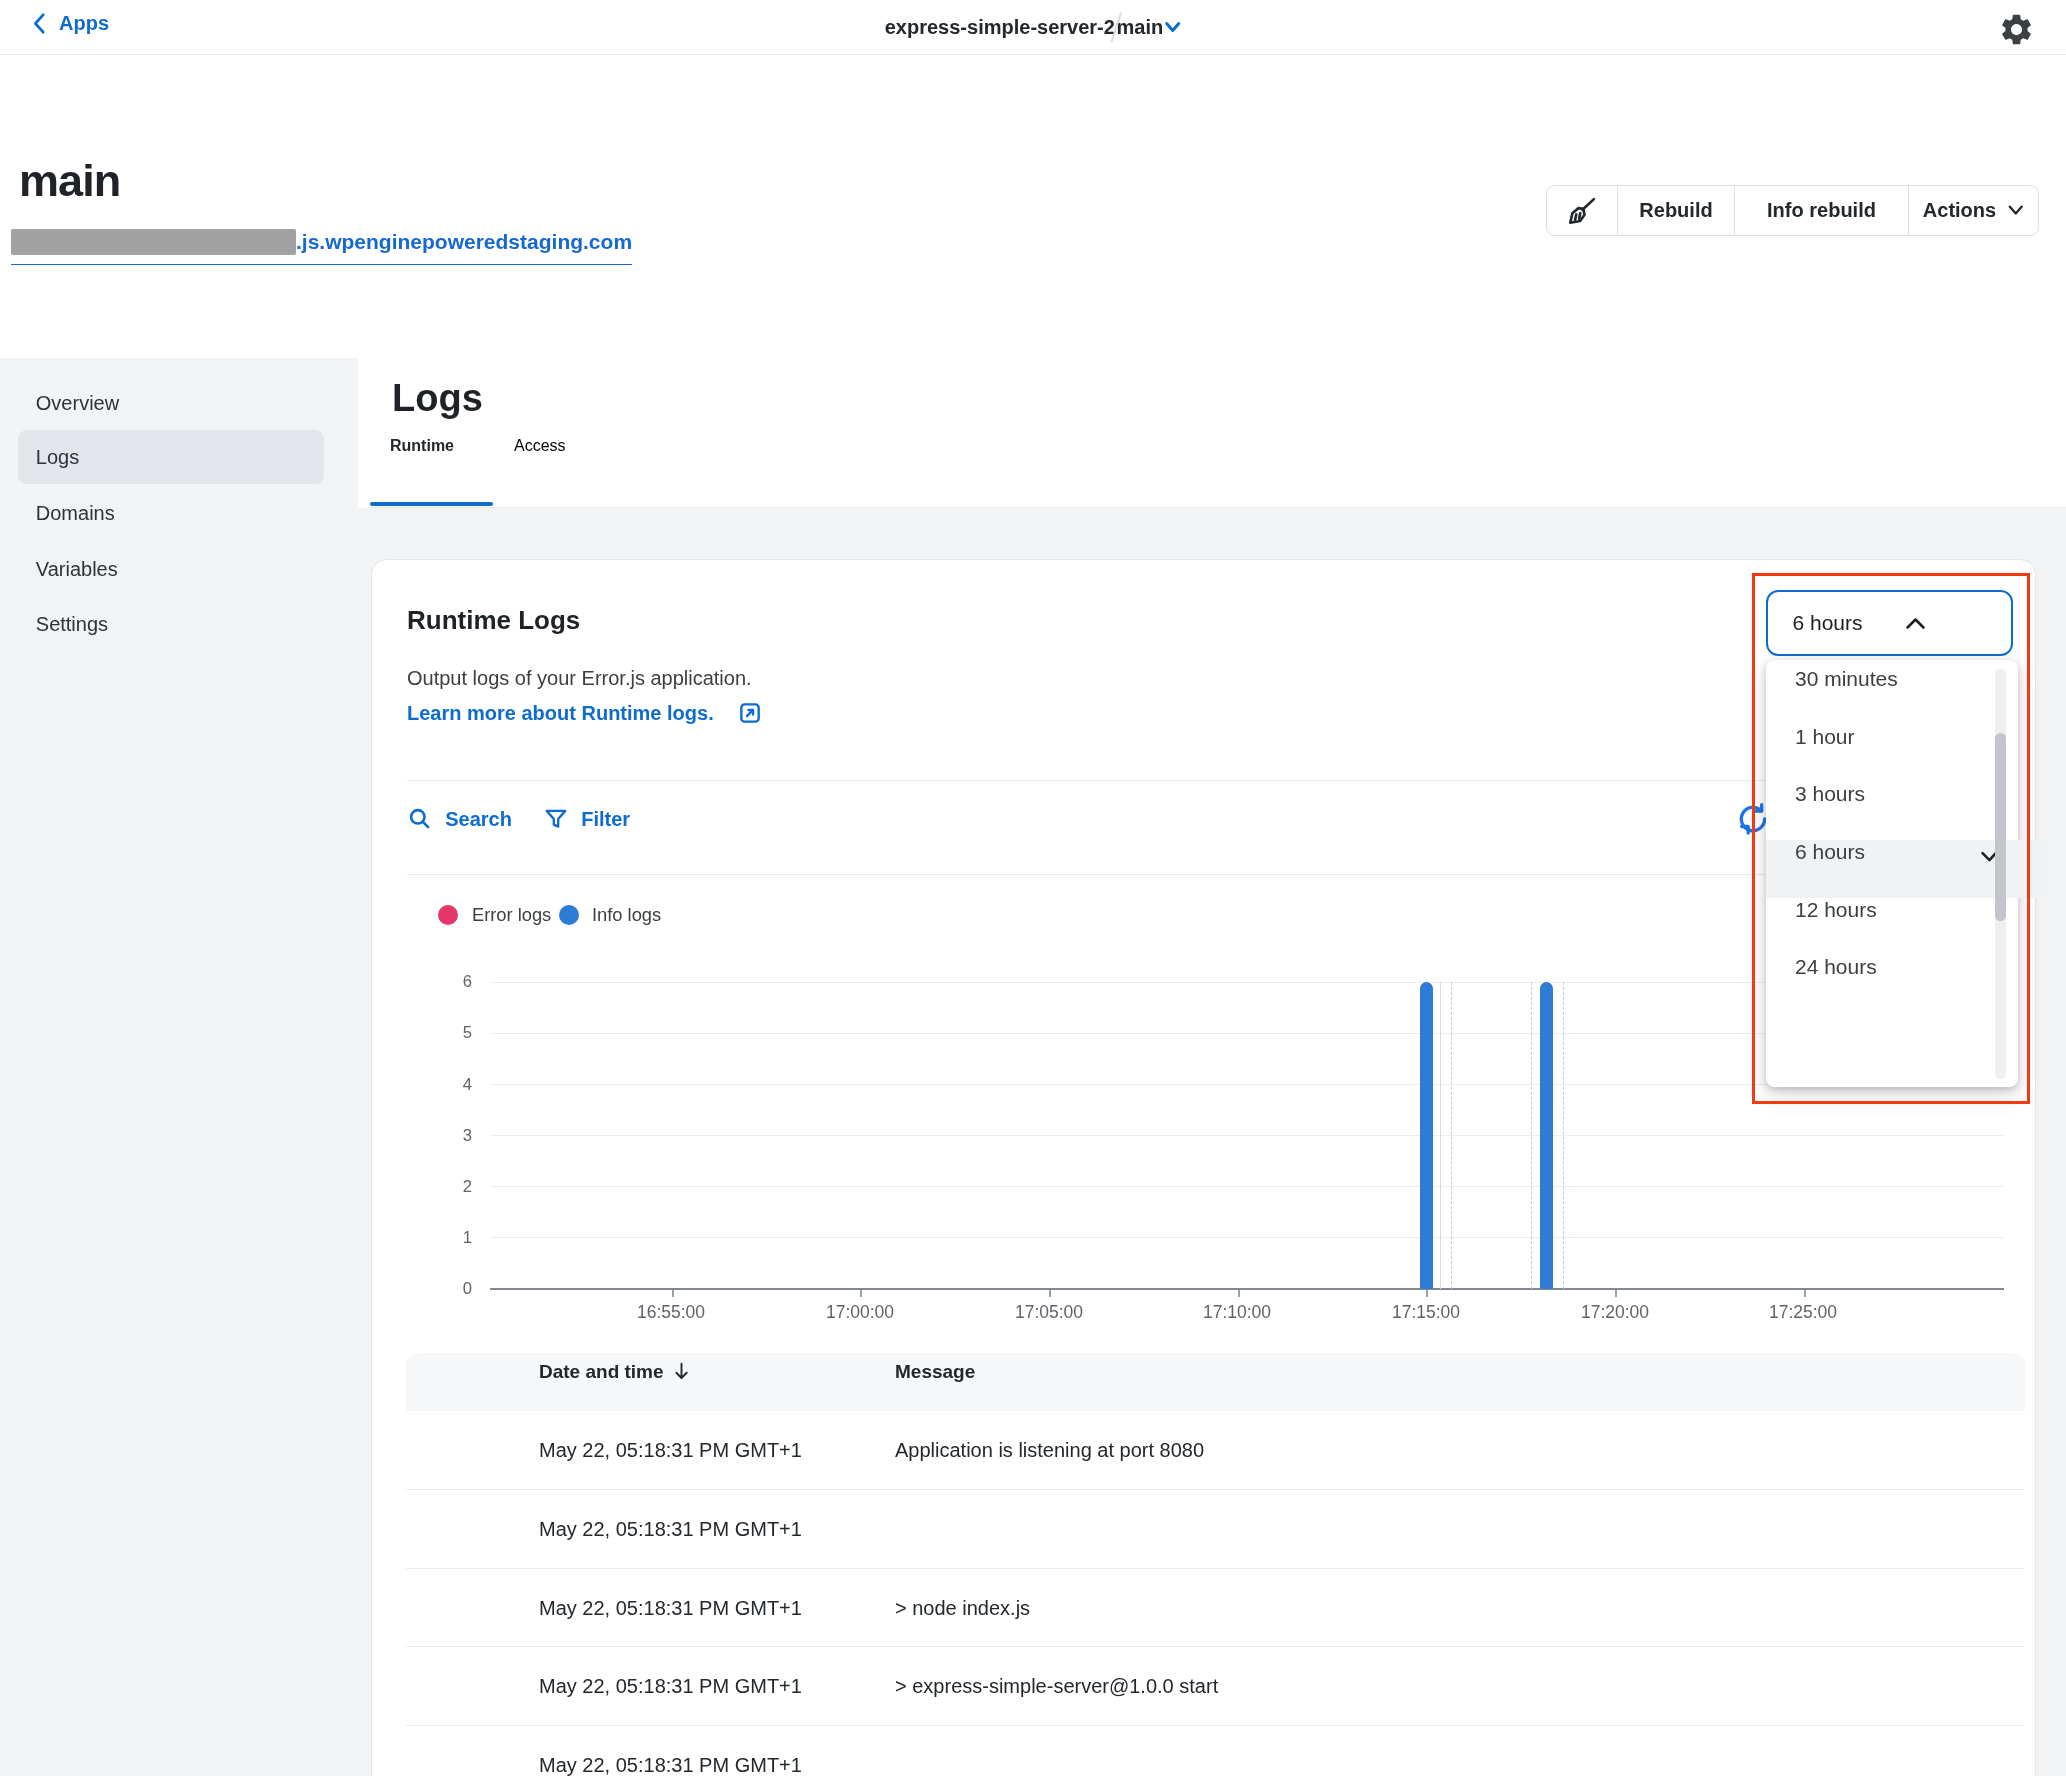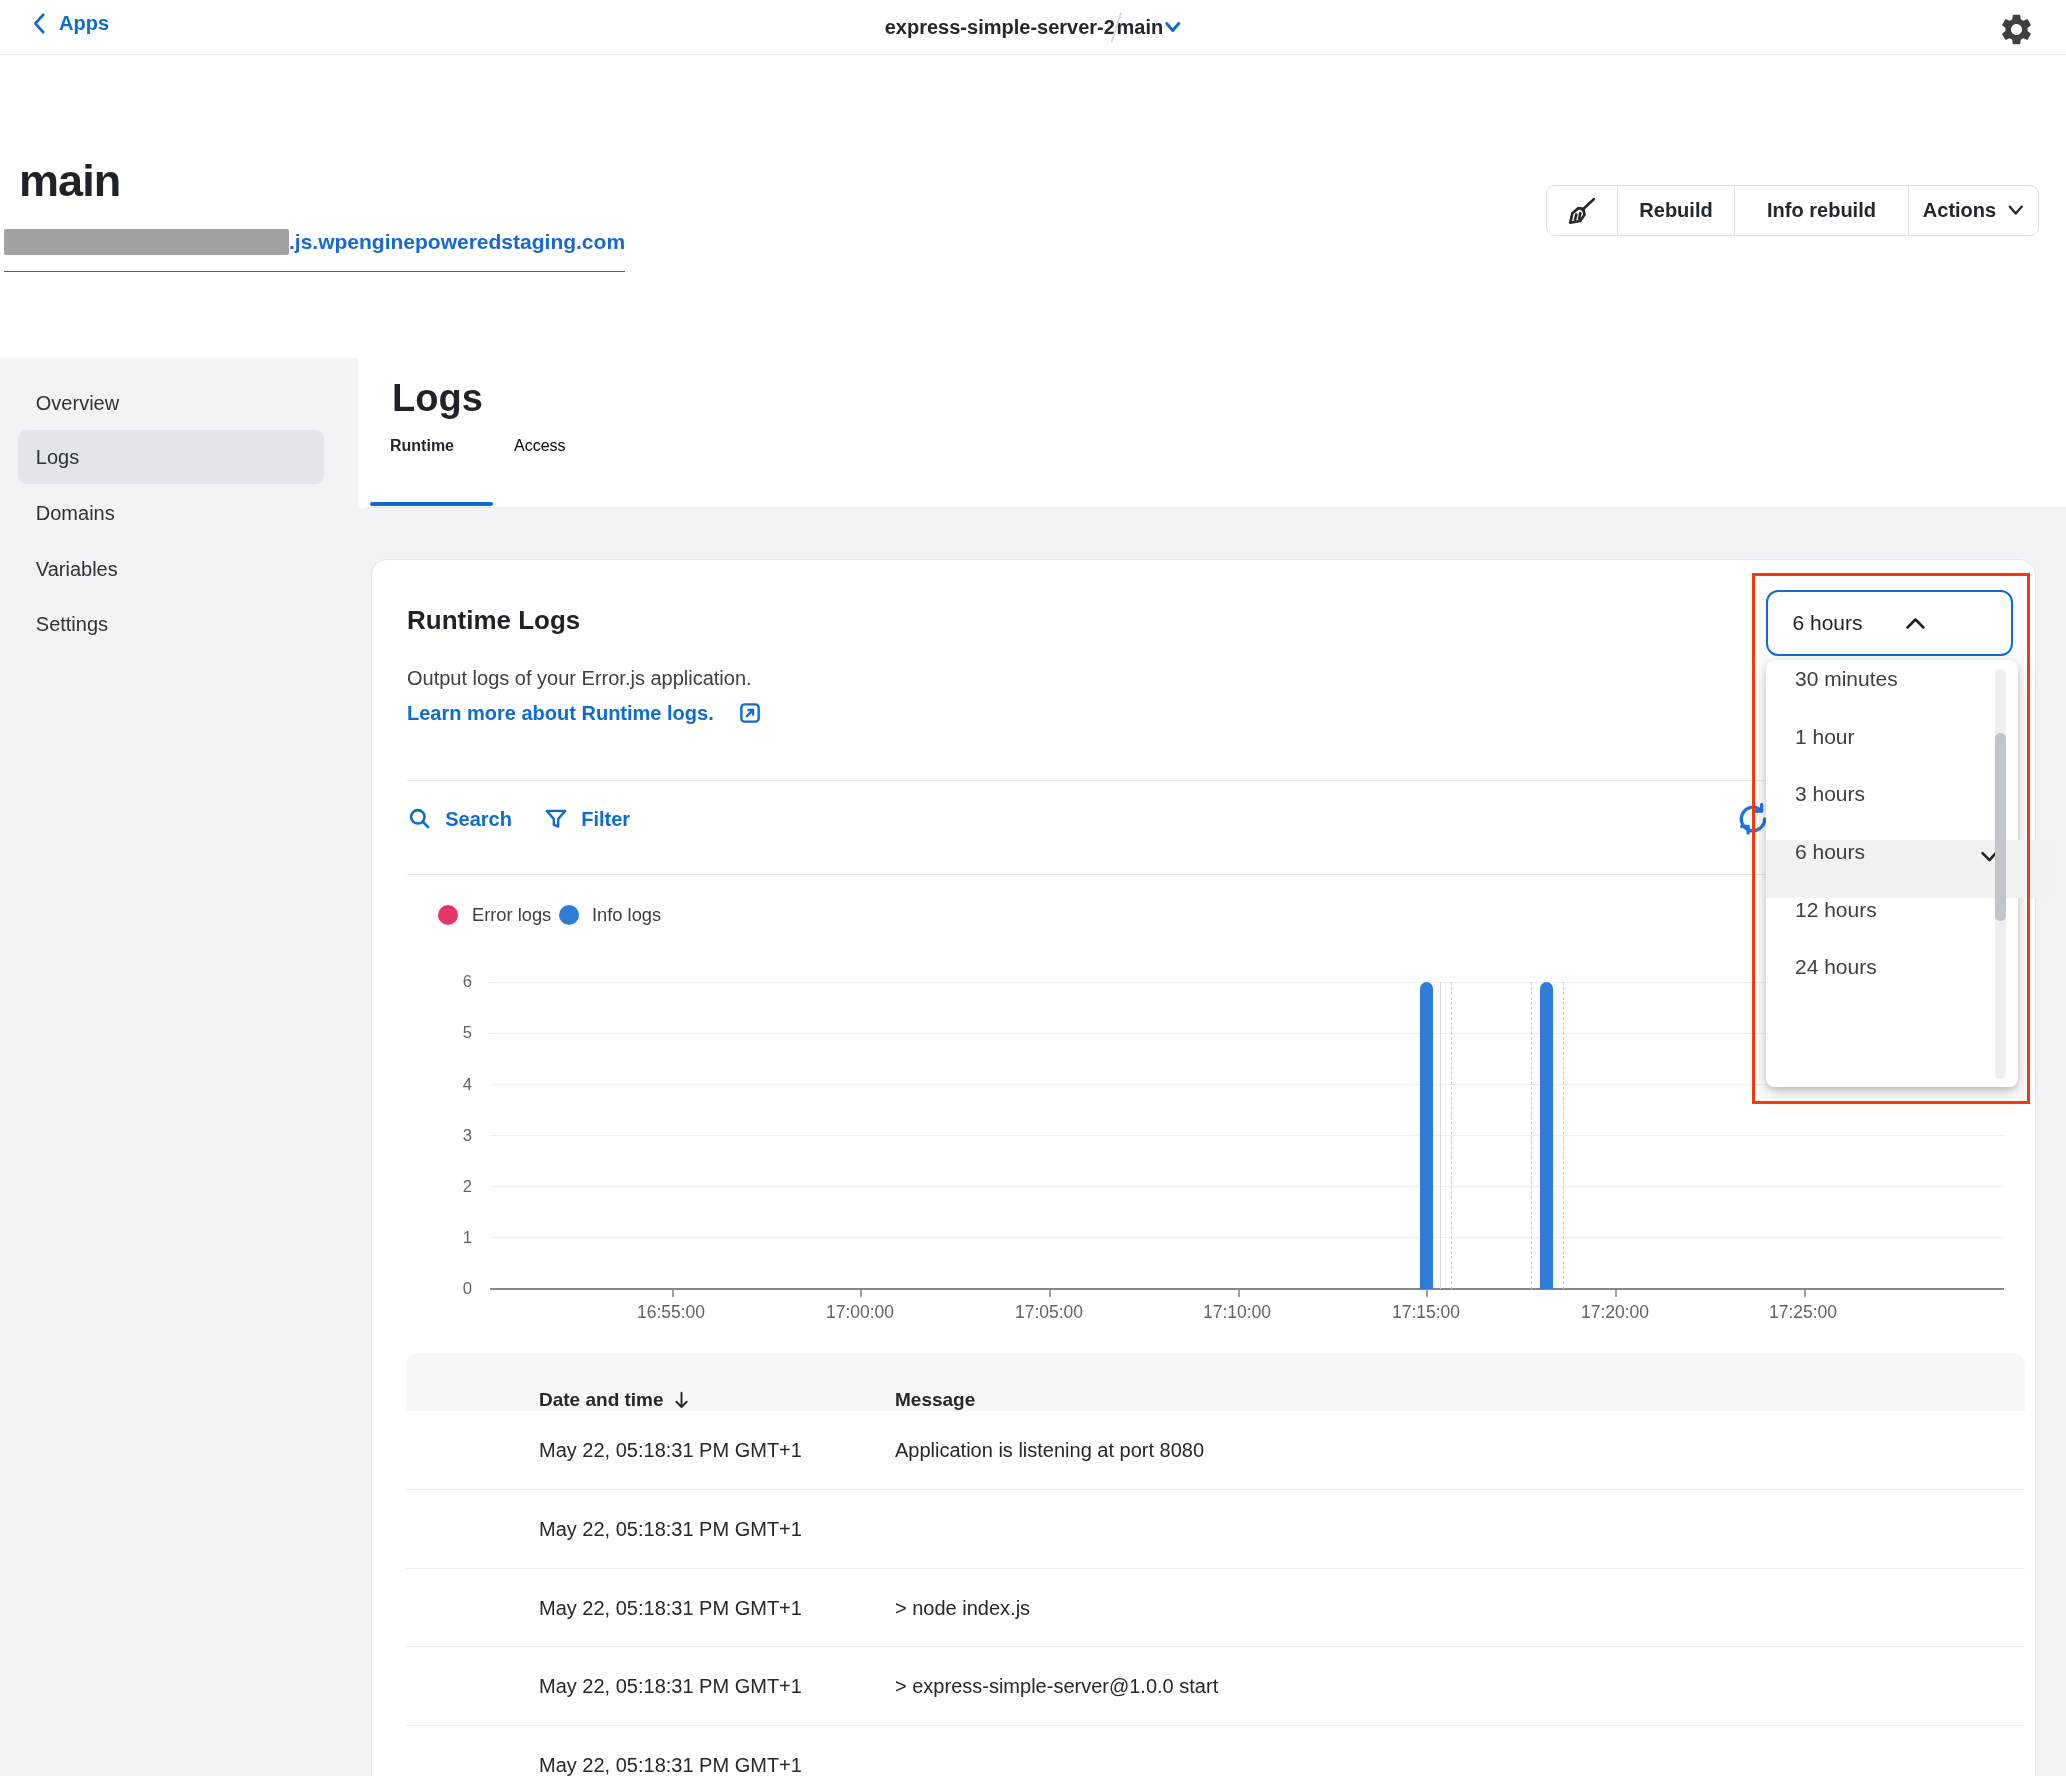--- a/index.html
+++ b/index.html
@@ -8,21 +8,21 @@
   
   .topbar{left:0;top:0;width:2067px;height:54px;background:#fff;border-bottom:0.9px solid #e8eaec;z-index:3;}
   .back{left:31px;top:12.2px;display:flex;align-items:center;gap:10.5px;font-size:20px;font-weight:700;color:#0d6ccd;cursor:pointer;}
   .crumbs{left:50%;top:0;height:54px;transform:translateX(-50%);display:flex;align-items:center;}
   .crumb-app{font-size:20px;font-weight:700;color:#23282d;}
   .crumb-env{font-size:20px;font-weight:700;color:#23282d;}
   .slash{width:1.7px;height:31px;background:#d9dbde;transform:rotate(18deg);}
   .gearbtn{left:1998px;top:11.4px;width:37px;height:37px;cursor:pointer;}
   
   .page-title{left:19px;top:155px;font-size:45px;font-weight:700;color:#1f2328;letter-spacing:-0.9px;}
-  .applink{left:4px;top:229px;display:flex;align-items:flex-end;border-bottom:1.7px solid #1668d2;padding-bottom:16px;cursor:pointer;z-index:2;}
+  .applink{left:11px;top:229px;display:flex;align-items:flex-end;border-bottom:1.7px solid #1668d2;padding-bottom:9px;cursor:pointer;z-index:2;}
   .redact{width:285px;height:26px;background:#a2a2a2;border-radius:1.7px;margin-right:0px;}
   .applink span{font-size:21px;font-weight:600;color:#1668d2;line-height:26px;}
   .btn-group{left:1546px;top:185px;width:493px;height:51px;background:#fff;border:0.9px solid #dcdee1;border-radius:8.7px;display:flex;align-items:stretch;z-index:2;box-sizing:border-box;}
   .btn-cell{display:flex;align-items:center;justify-content:center;font-size:20px;font-weight:700;color:#23282d;cursor:pointer;}
   .btn-cell + .btn-cell{border-left:0.9px solid #dcdee1;}
   
   .graybg{left:0;top:358px;width:2067px;height:1418px;background:#f1f3f5;z-index:0;}
   .titlepanel{left:358px;top:358px;width:1708px;height:150px;background:#fff;z-index:0;}
   
   .side-item{left:17.5px;width:306px;height:54px;display:flex;align-items:center;border-radius:8.7px;cursor:pointer;z-index:1;}
@@ -52,21 +52,21 @@
   .grid.axis{height:1.7px;background:#83888e;}
   .ylab{position:absolute;width:52px;text-align:right;font-size:16.6px;color:#5f6368;line-height:21px;}
   .xlab{position:absolute;width:122px;text-align:center;font-size:17.5px;color:#5f6368;}
   .xtick{position:absolute;width:1.7px;height:7px;background:#9aa0a6;}
   .bar{position:absolute;width:13px;border-radius:7px 7px 0 0;margin-left:-6.1px;}
   .dashline{position:absolute;width:0;border-left:1.7px dashed #c7cbd0;}
   .solidline{position:absolute;width:0.9px;background:#d9dcdf;}
   
   .logtable{left:34px;top:793px;width:1619px;}
   .thead{position:absolute;left:0;top:0;width:1619px;height:58px;background:#f6f7f9;border-radius:12.2px 12.2px 0 0;border-bottom:0.9px solid #e7e9eb;}
-  .th{position:absolute;top:0;height:58px;display:flex;align-items:flex-end;gap:8.7px;font-size:19px;font-weight:700;color:#23282d;}
+  .th{position:absolute;top:8px;height:58px;display:flex;align-items:flex-start;gap:8.7px;font-size:19px;font-weight:700;color:#23282d;}
   .trow{position:absolute;left:0;width:1619px;height:79px;background:#fff;}
   .trow + .trow{border-top:0.9px solid #ecedef;}
   .td{position:absolute;top:0;height:79px;display:flex;align-items:center;font-size:20px;color:#23282d;}
   
   .select-btn{left:1766px;top:590px;width:247px;height:66px;background:#fff;border:2.6px solid #0d6ccd;border-radius:12.2px;display:flex;align-items:center;z-index:6;box-sizing:border-box;cursor:pointer;}
   .select-btn span{margin-left:24.5px;font-size:21px;color:#202124;flex:1;}
   .menu{left:1766px;top:660px;width:252px;height:427px;background:#fff;border-radius:8.7px;box-shadow:0 2.6px 7px rgba(60,64,67,.25),0 8.7px 23px rgba(60,64,67,.16);z-index:7;}
   .opt{position:absolute;left:0;width:284px;height:58px;display:flex;align-items:flex-start;cursor:pointer;}
   .opt span{margin-left:29px;font-size:21px;color:#3c4043;}
   .opt.checked{background:#f0f2f3;}

